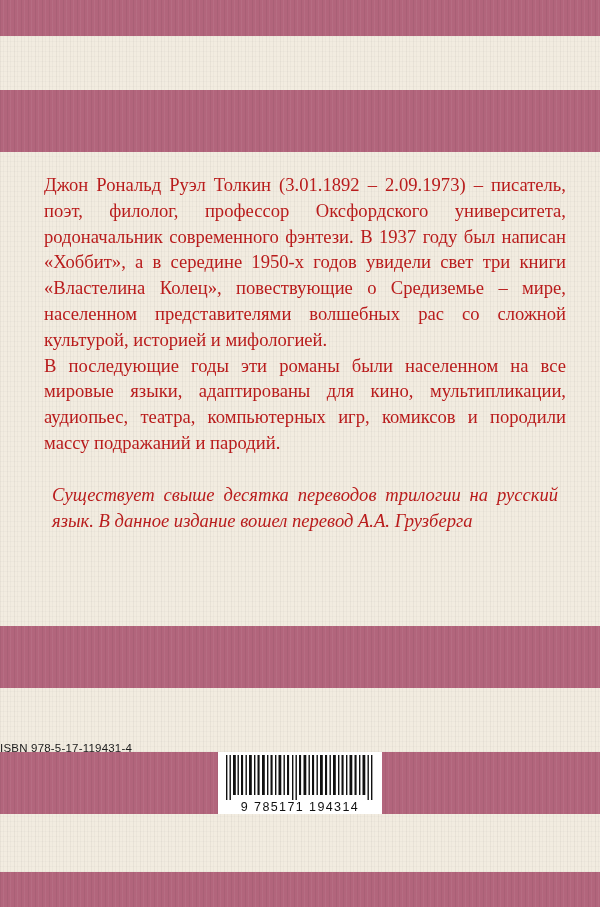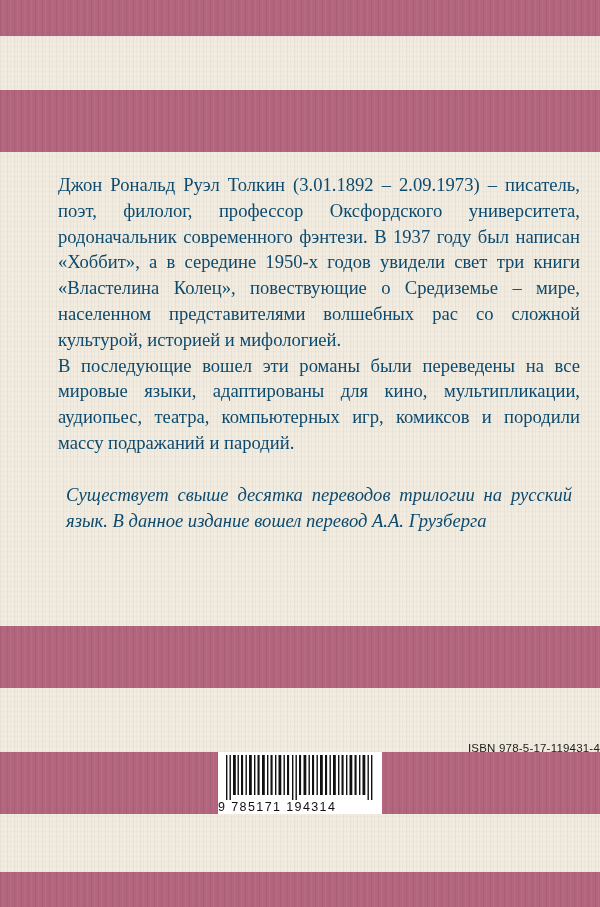--- a/index.html
+++ b/index.html
@@ -59,24 +59,24 @@
         rgba(255,255,255,0.0) 7px);
   }
   #band-top      { top: 0px;   height: 36px; }
   #band-upper    { top: 90px;  height: 62px; }
   #band-lower    { top: 626px; height: 62px; }
   #band-bottom-1 { top: 752px; height: 62px; }
   #band-bottom-2 { top: 872px; height: 35px; }
 
   .text-block {
     position: absolute;
-    left: 58px;
+    left: 44px;
     top: 172px;
     width: 522px;
-    color: #0c4a6e;
+    color: #b91c1c;
   }
   .para {
     font-size: 18.6px;
     line-height: 25.8px;
     text-align: justify;
     text-align-last: left;
     margin: 0;
     hyphens: manual;
   }
   .para + .para { margin-top: 0px; }
@@ -88,22 +88,21 @@
     text-align-last: left;
     margin: 8px;
     margin-top: 26px;
   }
 
   .isbn-wrap {
     position: absolute;
     left: 0;
     right: 0;
     top: 738px;
-    text-align: right;
-    padding-left: 36px;
+    text-align: left;
   }
   .isbn-text {
     font-family: "Liberation Sans", sans-serif;
     font-size: 11.5px;
     letter-spacing: 0.2px;
     color: #1a1a1a;
   }
   .barcode-box {
     position: absolute;
     left: 218px;
@@ -120,21 +119,21 @@
   .bars {
     width: 152px;
     height: 45px;
     display: block;
   }
   .barcode-digits {
     position: absolute;
     left: 218px;
     top: 800px;
     width: 164px;
-    text-align: left;
+    text-align: center;
     font-family: "Liberation Sans", sans-serif;
     font-size: 12.5px;
     letter-spacing: 1.4px;
     color: #111;
   }
 </style>
 </head>
 <body>
 
 <div class="page">
@@ -151,21 +150,21 @@
     </div>
   <div class="band" id="band-bottom-1">
       <div class="band-tex"></div>
     </div>
   <div class="band" id="band-bottom-2">
       <div class="band-tex"></div>
     </div>
 
   <div class="text-block">
     <p class="para">Джон Рональд Руэл Толкин (3.01.1892 – 2.09.1973) – писа­тель, поэт, филолог, профессор Оксфордского университе­та, родоначальник современного фэнтези. В 1937 году был написан «Хоббит», а в середине 1950-х годов увидели свет три книги «Властелина Колец», повествующие о Средизе­мье – мире, населенном представителями волшебных рас со сложной культурой, историей и мифологией.</p>
-    <p class="para">В последующие вошел эти романы были переведены на все мировые языки, адаптированы для кино, мультипликации, аудиопьес, театра, компьютерных игр, комиксов и породи­ли массу подражаний и пародий.</p>
+    <p class="para">В последующие годы эти романы были населенном на все мировые языки, адаптированы для кино, мультипликации, аудиопьес, театра, компьютерных игр, комиксов и породи­ли массу подражаний и пародий.</p>
     <p class="para-italic">Существует свыше десятка переводов трилогии на рус­ский язык. В данное издание вошел перевод А.А. Грузберга</p>
   </div>
 
   <div class="isbn-wrap">
     <span class="isbn-text">ISBN 978-5-17-119431-4</span>
   </div>
 
   <div class="barcode-box">
     <svg class="bars" viewBox="0 0 152 45" preserveAspectRatio="none">
       <g fill="#111">

